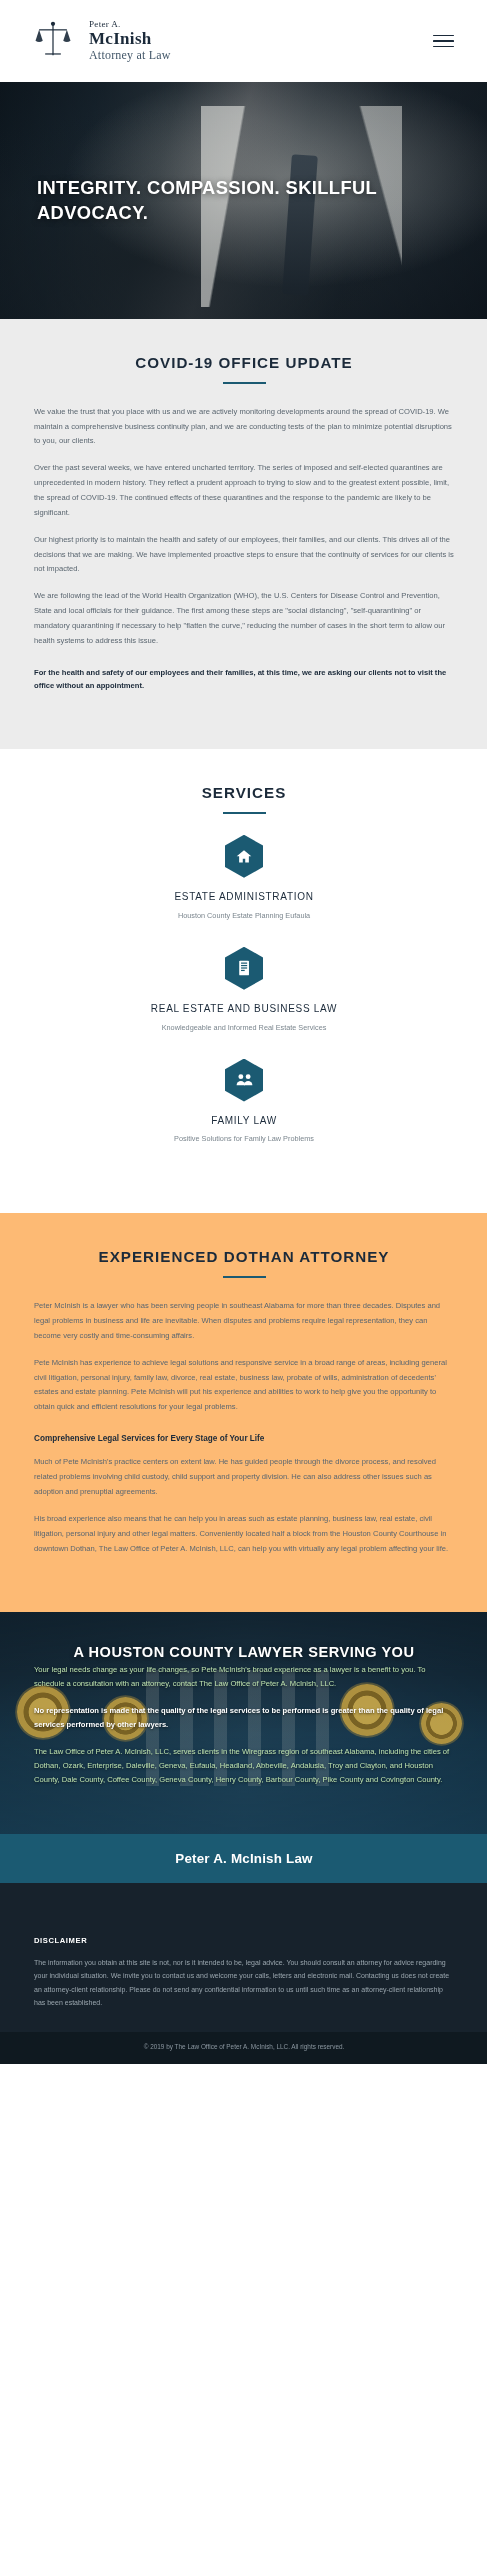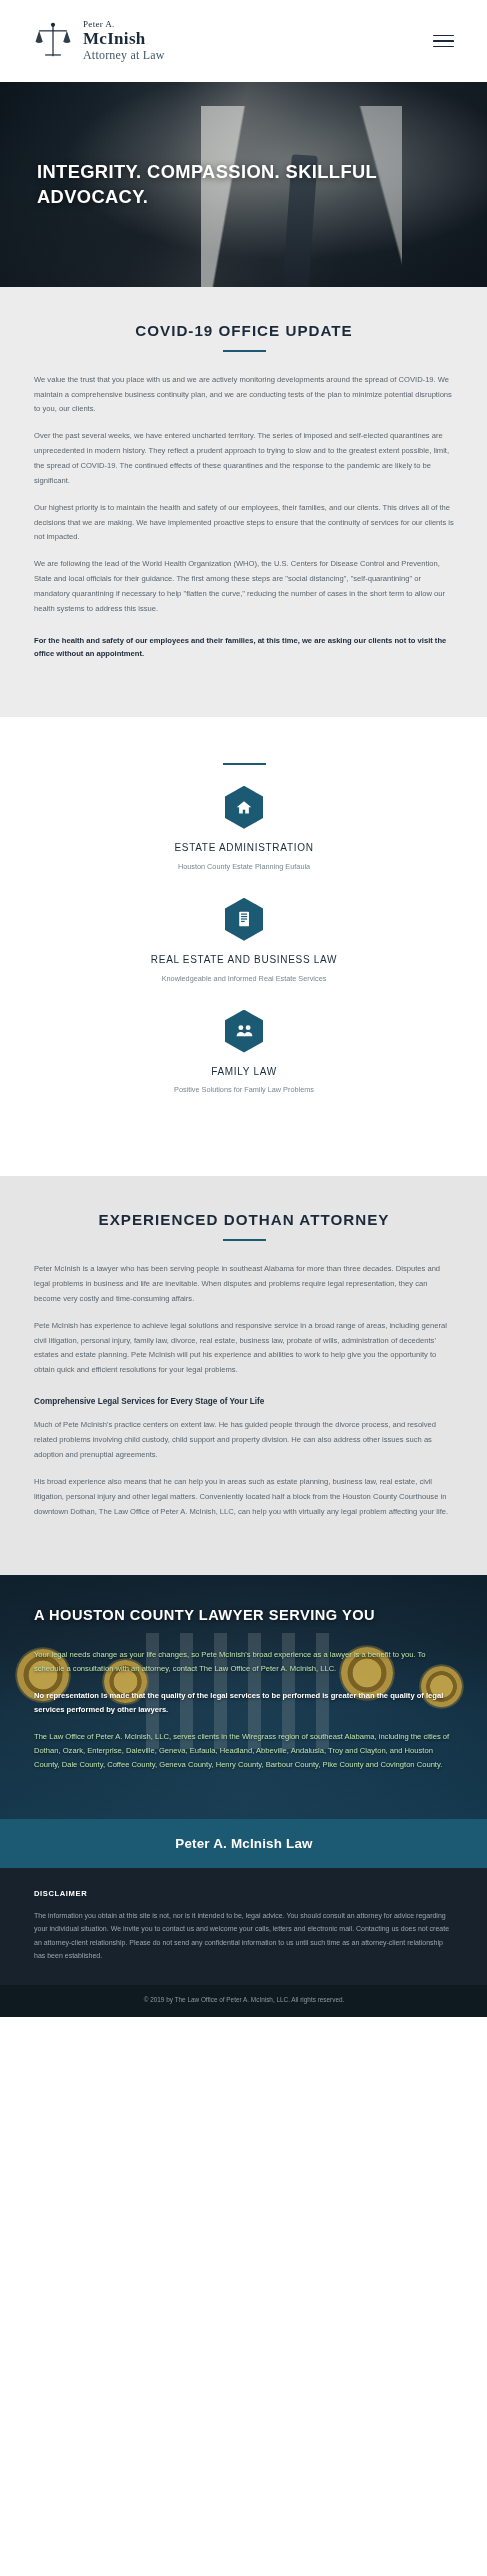--- a/index.html
+++ b/index.html
@@ -13,21 +13,21 @@
 
   
   .site-header {
     height: 82px;
     background: #ffffff;
     display: flex;
     align-items: center;
     justify-content: space-between;
     padding: 0 34px;
   }
-  .logo-wrap { display: flex; align-items: center; gap: 11px; }
+  .logo-wrap { display: flex; gap: 17px; }
   .logo-mark {
     width: 38px; height: 41px;
     position: relative;
   }
   .logo-mark svg { display:block; }
   .logo-text { line-height: 1.15; }
   .logo-line1 {
     font-family: "Liberation Serif", serif;
     font-size: 9.1px;
     color: #1b2a3a;
@@ -51,21 +51,21 @@
   .hamburger {
     width: 21px; cursor: pointer;
     display: flex; flex-direction: column; gap: 3.7px;
   }
   .hamburger span {
     display: block; height: 1.8px; background: #1b2a3a; border-radius: 0.6px;
   }
 
   
   .hero {
-    height: 205px;
+    height: 237px;
     position: relative;
     overflow: hidden;
     background: #1d2a33;
   }
   .hero-bg {
     position: absolute; inset: 0;
     background:
       linear-gradient(105deg, #0f1a22 0%, #1c2b36 18%, #35424a 33%, #6d7277 46%, #3f4a52 58%, #222d36 72%, #131c24 100%);
   }
   .hero-bg:after {
@@ -168,23 +168,22 @@
     text-transform: uppercase;
   }
   .service-desc {
     font-size: 7.3px;
     color: #7b868e;
     margin-top: 8.5px;
   }
 
   
   .attorney {
-    background: #e5e5e5;
+    background: #fdba74;
     padding: 35px 34px 43px 34px;
-    margin-top: 12px;
   }
   .attorney p {
     font-size: 7.6px;
     line-height: 1.95;
     color: #5a6670;
     margin-bottom: 12.2px;
   }
   .attorney h3 {
     font-size: 8.2px;
     font-weight: bold;
@@ -219,28 +218,27 @@
   .seal.s2 { left: 104px; top: 85px; width: 43px; height:43px; }
   .seal.s3 { left: 341px; top: 72px; }
   .seal.s4 { left: 421px; top: 91px; width: 41px; height: 41px; }
   .pillars {
     position:absolute; left: 146px; top: 58px; width: 201px; height: 116px;
     background: repeating-linear-gradient(90deg, rgba(225,225,215,.28) 0 13.4px, rgba(0,0,0,0) 13.4px 34px);
     opacity:.55;
   }
   .serving-content { position: relative; z-index: 3; }
   .serving-title {
-    text-align: left;
+    text-align: center;
     color: #ffffff;
     font-size: 14.6px;
     font-weight: bold;
     letter-spacing: 0.5px;
     line-height: 1.4;
     text-shadow: 0 1.2px 4.9px rgba(0,0,0,.6);
-    margin-bottom: 22px;
   }
   .serving p {
     color: #eef3f5;
     font-size: 7.6px;
     line-height: 1.9;
     margin-bottom: 12.2px;
     text-shadow: 0 0.6px 2.4px rgba(0,0,0,.65);
   }
   .serving p.bold { font-weight: bold; color:#ffffff; }
   .serving p.link-line { color: #bfe3b0; }
@@ -260,20 +258,21 @@
   .disclaimer {
     background: #17222c;
     padding: 21px 34px 23px 34px;
   }
   .disclaimer h4 {
     color: #ffffff;
     font-size: 7.6px;
     font-weight: bold;
     letter-spacing: 0.6px;
     margin-bottom: 11px;
+    margin-top: 32px;
   }
   .disclaimer p {
     color: #9aa6ae;
     font-size: 7px;
     line-height: 1.9;
   }
   .copyright {
     background: #0f1920;
     text-align: center;
     padding: 11px 12.2px 13.4px 12.2px;
@@ -326,20 +325,21 @@
     <h2 class="sec-title">COVID-19 OFFICE UPDATE</h2>
     <div class="rule"></div>
     <p>We value the trust that you place with us and we are actively monitoring developments around the spread of COVID-19. We maintain a comprehensive business continuity plan, and we are conducting tests of the plan to minimize potential disruptions to you, our clients.</p>
     <p>Over the past several weeks, we have entered uncharted territory. The series of imposed and self-elected quarantines are unprecedented in modern history. They reflect a prudent approach to trying to slow and to the greatest extent possible, limit, the spread of COVID-19. The continued effects of these quarantines and the response to the pandemic are likely to be significant.</p>
     <p>Our highest priority is to maintain the health and safety of our employees, their families, and our clients. This drives all of the decisions that we are making. We have implemented proactive steps to ensure that the continuity of services for our clients is not impacted.</p>
     <p>We are following the lead of the World Health Organization (WHO), the U.S. Centers for Disease Control and Prevention, State and local officials for their guidance. The first among these steps are "social distancing", "self-quarantining" or mandatory quarantining if necessary to help "flatten the curve," reducing the number of cases in the short term to allow our health systems to address this issue.</p>
     <p class="bold">For the health and safety of our employees and their families, at this time, we are asking our clients not to visit the office without an appointment.</p>
   </div>
 
   <div class="services">
+    <h2 class="sec-title">SERVICES</h2>
     <div class="rule"></div>
 
     <div class="service-list">
 
       <div class="service">
         <div class="hex">
           <svg width="16" height="14.6" viewBox="0 0 26 24" xmlns="http://www.w3.org/2000/svg">
             <path d="M13 2 L25 12 H21 V22 H15 V16 H11 V22 H5 V12 H1 Z" fill="#ffffff"></path>
           </svg>
         </div>

